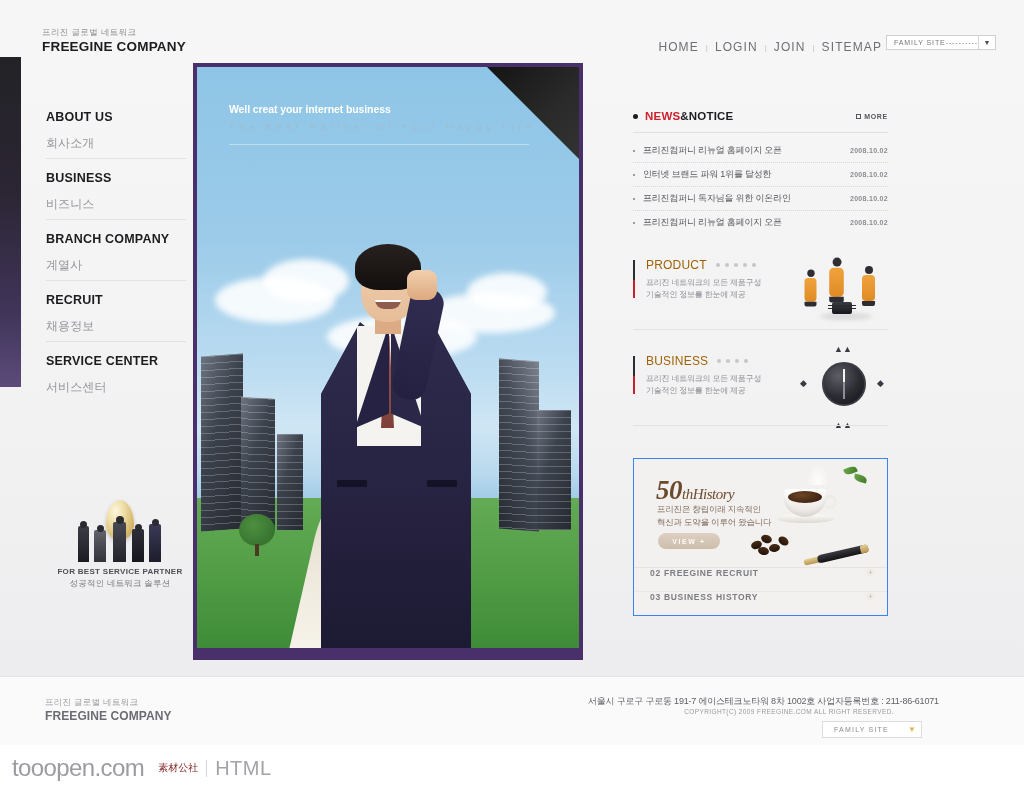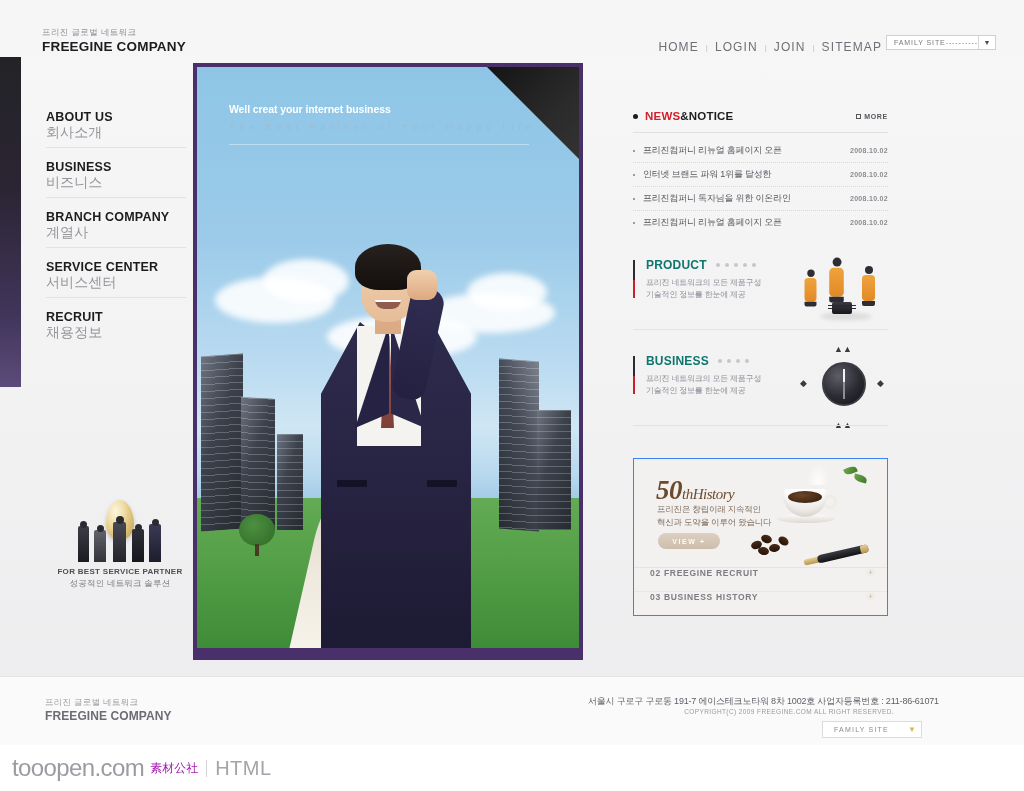--- a/index.html
+++ b/index.html
@@ -42,21 +42,21 @@
   .left-strip {
     position:absolute; left:0; top:57px; width:21px; height:330px;
     background:linear-gradient(180deg,#232327 0%,#2b2533 40%,#41355a 78%,#5b4b7a 100%);
   }
 
   
   .lnb { position:absolute; left:46px; top:110px; width:140px; }
   .lnb-item { padding:0 0 9px 0; margin-bottom:12px; border-bottom:1px solid #e2e2e5; }
   .lnb-item:last-child { border-bottom:none; }
   .lnb-en { font-size:12.5px; font-weight:bold; color:#1c1c1f; letter-spacing:.2px; line-height:15px; }
-  .lnb-ko { font-size:14px; color:#95959b; letter-spacing:.1px; line-height:11px; margin-top:2px; }
+  .lnb-ko { font-size:12px; color:#95959b; letter-spacing:.1px; line-height:11px; margin-top:13px; }
 
   
   .promo { position:absolute; left:50px; top:500px; width:140px; text-align:center; }
   .promo-art { position:relative; width:140px; height:62px; }
   .egg {
     position:absolute; left:56px; top:0px; width:28px; height:40px;
     border-radius:50% 50% 48% 48% / 62% 62% 38% 38%;
     background:radial-gradient(ellipse at 34% 28%, #fdf6df 0%, #f0dfa8 32%, #d9bc72 66%, #b99a4e 100%);
     box-shadow:0 2px 4px rgba(0,0,0,.18);
   }
@@ -157,21 +157,21 @@
   .news-list li:last-child { border-bottom:none; }
   .news-li-dot { width:2px; height:2px; background:#9a9aa1; margin-right:8px; flex:0 0 auto; }
   .news-li-title { flex:1; font-size:9px; color:#55555c; letter-spacing:-.2px; white-space:nowrap; overflow:hidden; }
   .news-li-date { font-size:7px; font-weight:bold; color:#8b8b92; letter-spacing:.3px; }
 
   .sec { position:relative; margin-top:24px; height:72px; }
   .sec-bar { position:absolute; left:0; top:2px; width:2px; height:38px;
     background:linear-gradient(180deg,#2b2b30 0 52%, #c8202c 52% 100%); }
   .sec-body { margin-left:13px; }
   .sec-title-row { display:flex; align-items:center; gap:9px; }
-  .sec-title { font-size:12px; font-weight:bold; color:#0f766e; letter-spacing:.2px; }
+  .sec-title { font-size:12px; font-weight:normal; color:#a16207; letter-spacing:.2px; }
   .dots { display:flex; gap:5px; }
   .dots i { width:4px; height:4px; border-radius:50%; background:#c6c6cc; display:block; }
   .sec-desc { font-size:8px; color:#8e8e96; line-height:12px; margin-top:5px; letter-spacing:-.2px; }
   .sec-rule { position:absolute; left:0; bottom:0; width:255px; height:1px; background:#e3e3e6; }
 
   
   .prod-art { position:absolute; right:0; top:-2px; width:88px; height:66px; }
   .worker { position:absolute; bottom:12px; }
   .worker .w-head { width:8px; height:8px; border-radius:50%; background:#2d2d33; margin:0 auto; }
   .worker .w-body { width:13px; height:26px; border-radius:4px;
@@ -255,21 +255,21 @@
     position:absolute; right:102px; top:44px; width:100px; height:17px;
     border:1px solid #dcdce0; background:#fff; display:flex; align-items:center;
   }
   .family-foot .ff-label { flex:1; font-size:7px; color:#8a8a91; letter-spacing:1.2px; padding-left:11px; }
   .family-foot .ff-arrow { width:18px; text-align:center; font-size:8px; color:#e0b54d; }
 
   
   .wm { position:absolute; left:0; top:745px; width:1024px; height:46px; background:#fff;
         display:flex; align-items:center; padding-left:12px; }
   .wm-a { font-size:24px; color:#9b9ba2; letter-spacing:-.6px; font-weight:300; }
-  .wm-b { font-size:12px; color:#a21caf; margin-left:6px; }
+  .wm-b { font-size:10px; color:#7f1d1d; margin-left:14px; }
   .wm-bar { width:1px; height:17px; background:#d4d4d8; margin:0 8px; }
   .wm-c { font-size:20px; color:#a3a3aa; letter-spacing:.5px; }
 </style>
 </head>
 <body>
 
 <div class="page">
   <div class="canvas"></div>
 
   <div class="header">
@@ -303,26 +303,26 @@
     </div>
     <div class="lnb-item">
       <div class="lnb-en">BUSINESS</div>
       <div class="lnb-ko">비즈니스</div>
     </div>
     <div class="lnb-item">
       <div class="lnb-en">BRANCH COMPANY</div>
       <div class="lnb-ko">계열사</div>
     </div>
     <div class="lnb-item">
+      <div class="lnb-en">RECRUIT</div>
+      <div class="lnb-ko">채용정보</div>
+    </div>
+    <div class="lnb-item">
       <div class="lnb-en">SERVICE CENTER</div>
       <div class="lnb-ko">서비스센터</div>
-    </div>
-    <div class="lnb-item">
-      <div class="lnb-en">RECRUIT</div>
-      <div class="lnb-ko">채용정보</div>
     </div>
   </nav>
 
   <div class="promo">
     <div class="promo-art">
       <div class="egg"></div>
       <span class="ppl" style="left:28px;">
         <i style="left:0;width:11px;height:36px;background:linear-gradient(180deg,#3d3d46,#1b1b22);"></i>
         <i style="left:2px;bottom:34px;width:7px;height:7px;border-radius:50%;background:#2a2a31;"></i>
       </span>

